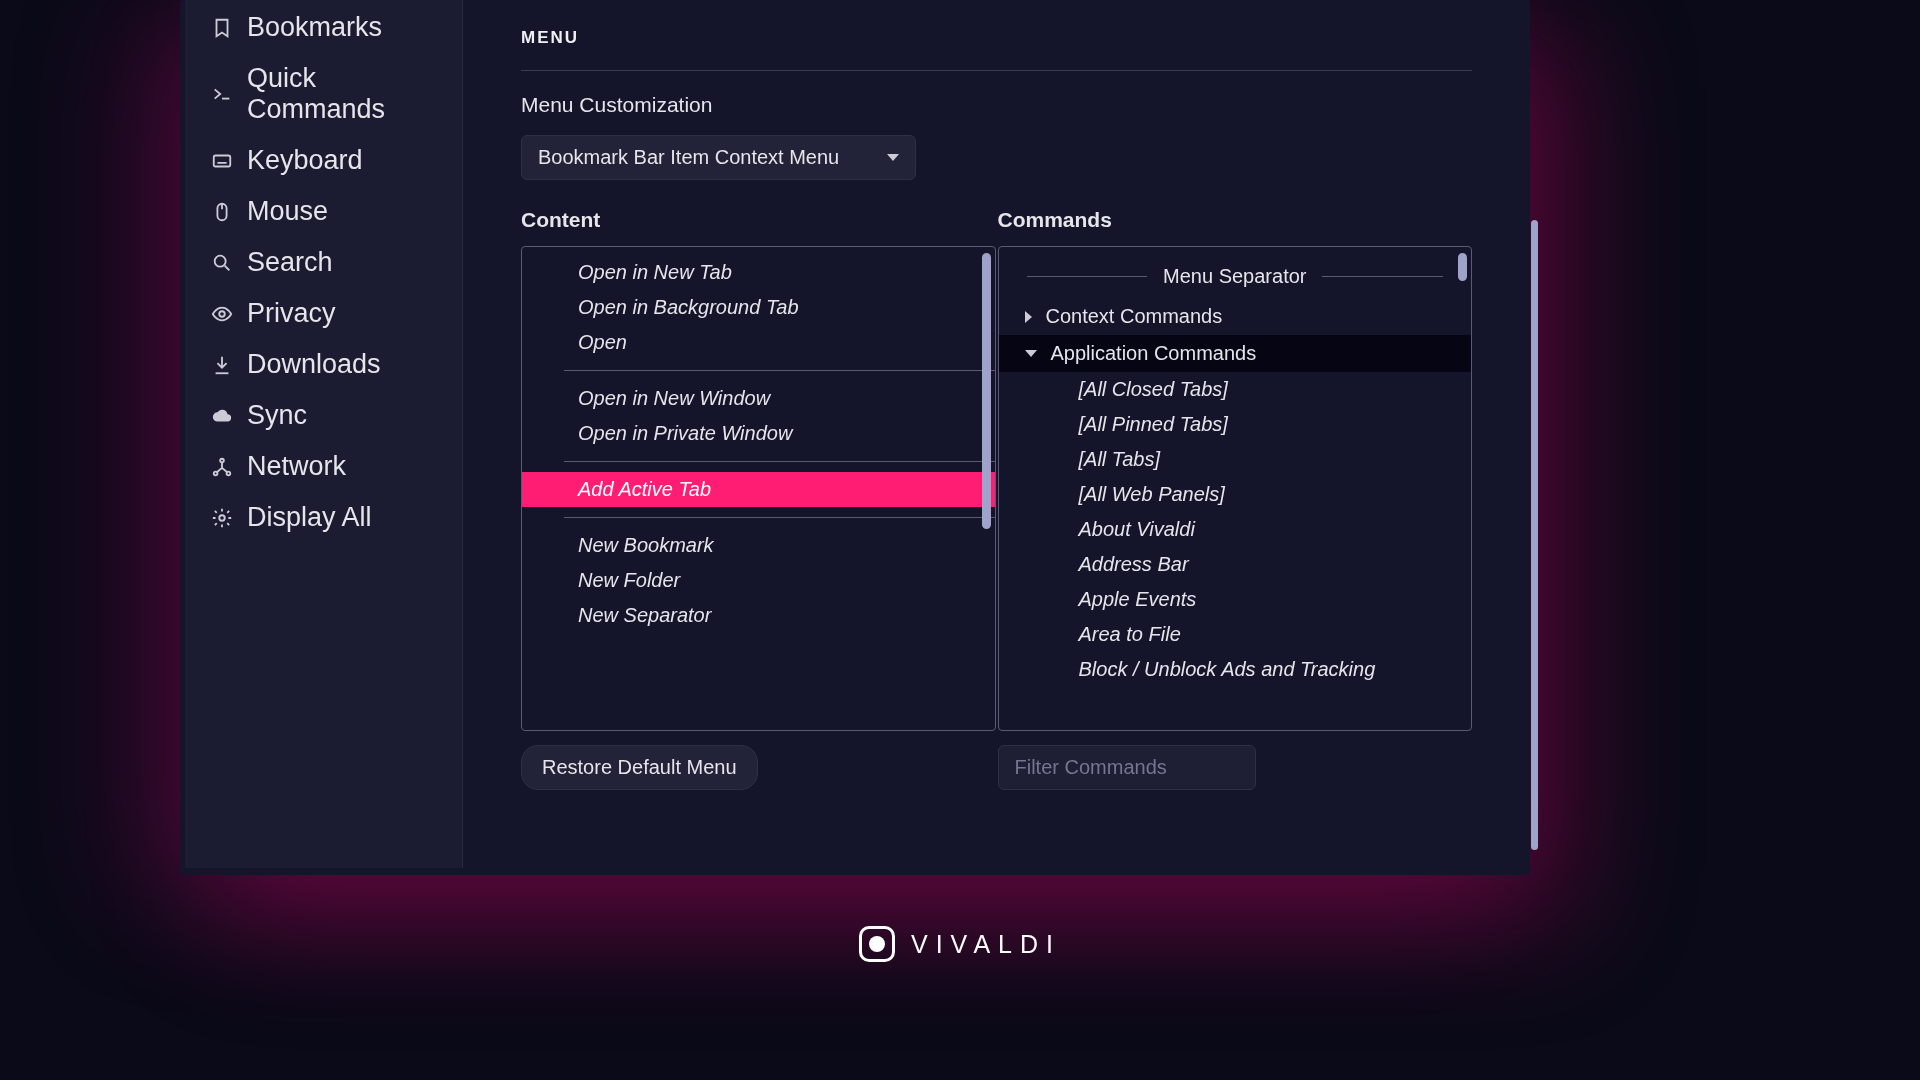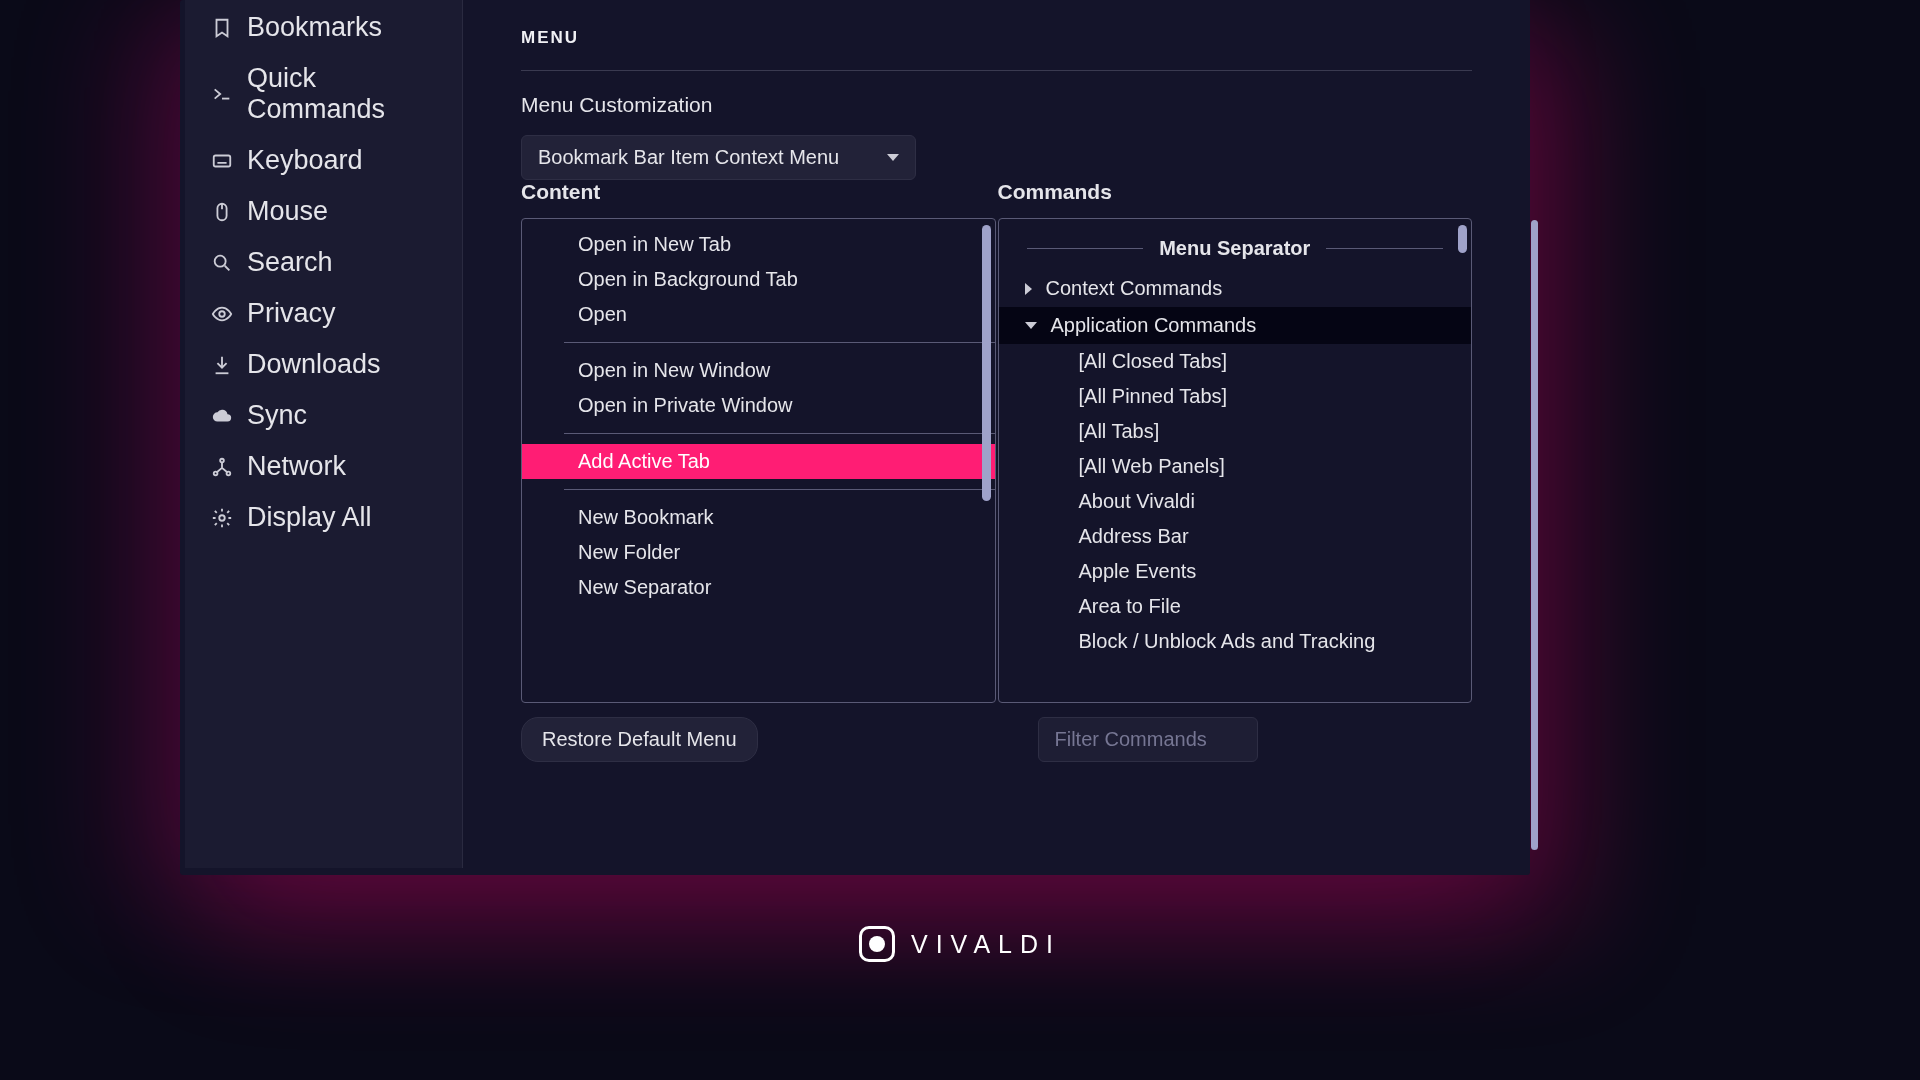--- a/index.html
+++ b/index.html
@@ -82,20 +82,21 @@
     display: inline-flex;
     align-items: center;
     justify-content: space-between;
     background: #222238;
     border: 1px solid #2e2e44;
     border-radius: 6px;
     padding: 10px 16px;
     font-size: 20px;
     min-width: 395px;
     cursor: pointer;
+    margin-bottom: 28px;
   }
   .select .caret {
     margin-left: 14px;
     width: 0; height: 0;
     border-left: 6px solid transparent;
     border-right: 6px solid transparent;
     border-top: 7px solid #ccccd6;
   }
 
   .columns {
@@ -132,40 +133,40 @@
 
   .list {
     padding-top: 8px;
   }
   .list-row {
     padding: 6px 10px 6px 56px;
     font-size: 20px;
     color: #e5e5ea;
     cursor: pointer;
     position: relative;
+    font-style: italic;
   }
   .commands .list-row { padding-left: 54px; }
   .commands .child { padding-left: 80px; }
   .list-row.selected {
     background: #ff1d74;
     color: #ffffff;
   }
   .divider {
     height: 1px;
     background: #5a5a76;
     margin: 10px 0 10px 42px;
   }
 
   .sep-row {
     display: flex;
     align-items: center;
     gap: 16px;
     padding: 10px 28px 10px 28px;
     font-size: 20px;
-    font-weight: bold;
   }
   .sep-row .line { flex: 1; height: 1px; background: #5a5a76; }
 
   .tree-row {
     display: flex;
     align-items: center;
     gap: 14px;
     padding: 7px 10px 7px 26px;
     font-size: 20px;
     cursor: pointer;
@@ -201,22 +202,21 @@
     color: #e5e5ea;
     cursor: pointer;
   }
   .filter {
     background: #1e1e34;
     border: 1px solid #2e2e44;
     border-radius: 6px;
     padding: 10px 16px;
     font-size: 20px;
     color: #e5e5ea;
-    width: 220px;
-    margin-left: 40px;
+    width: 258px;
   }
   .filter::placeholder { color: #767693; }
 
   
   .brand {
     position: absolute;
     left: 50%; transform: translateX(-50%);
     bottom: 118px;
     display: flex;
     align-items: center;

